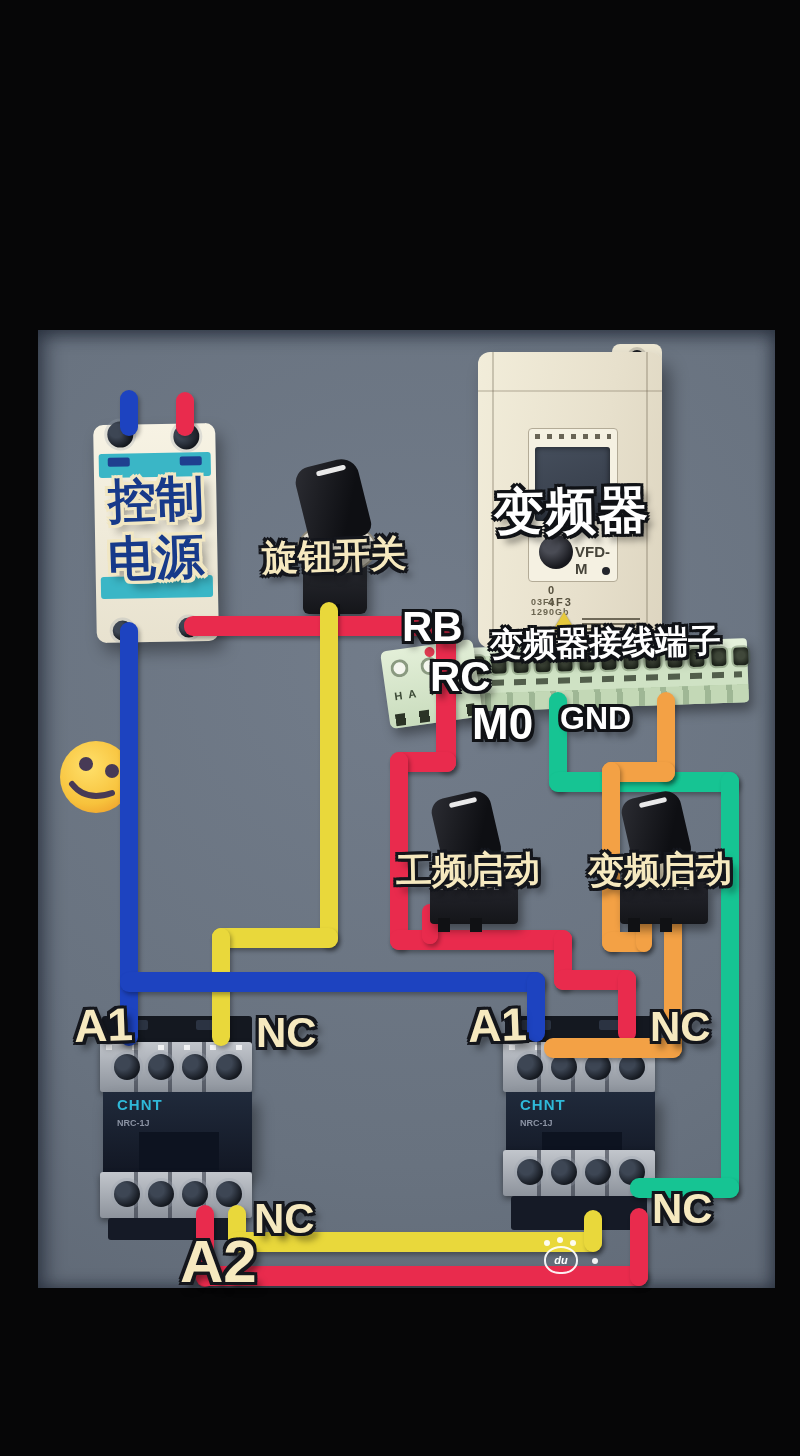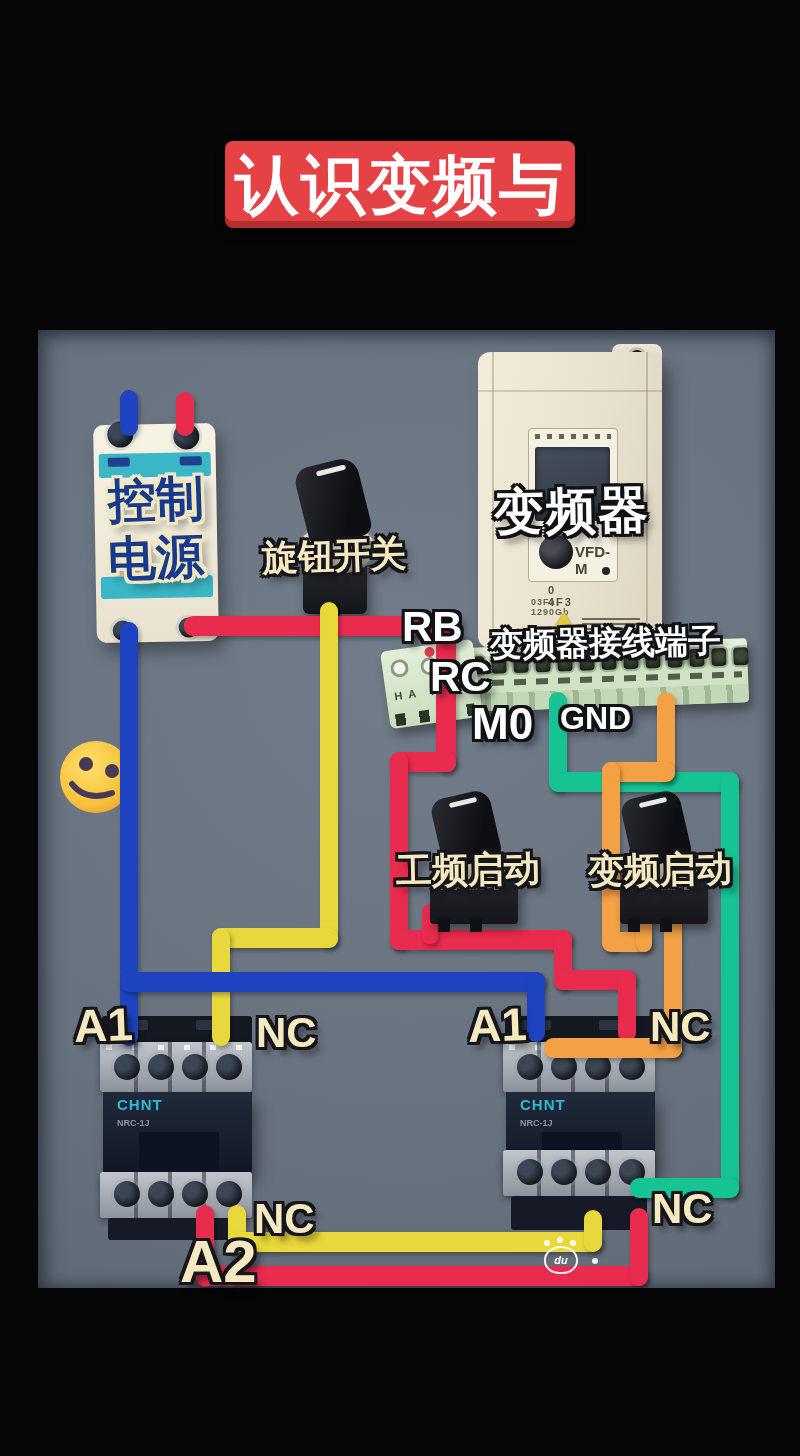--- a/index.html
+++ b/index.html
@@ -50,23 +50,20 @@
         background:radial-gradient(circle at 50% 45%, #40483a 0 30%, #1e241b 75%);
         box-shadow:0 0 0 2px rgba(70,90,60,.35);}
 </style>
 </head>
 <body>
 
 <div id="stage">
 
   <div id="panel"></div>
 
-  <div class="banner" style="left:225px;top:141px;width:350px;height:87px;">
-    <span style="font-size:64px;">认识变频与</span>
-  </div>
 
   <svg width="80" height="82" viewBox="0 0 80 82" style="position:absolute;left:56px;top:736px;">
     <defs>
         <radialGradient id="sg" cx="40%" cy="35%" r="75%">
       <stop offset="0%" stop-color="#ffe06a"></stop>
           <stop offset="70%" stop-color="#f7c23c"></stop>
           <stop offset="100%" stop-color="#ef9f2c"></stop>
     </radialGradient>
       </defs>
     <circle cx="40" cy="41" r="36" fill="url(#sg)"></circle>

